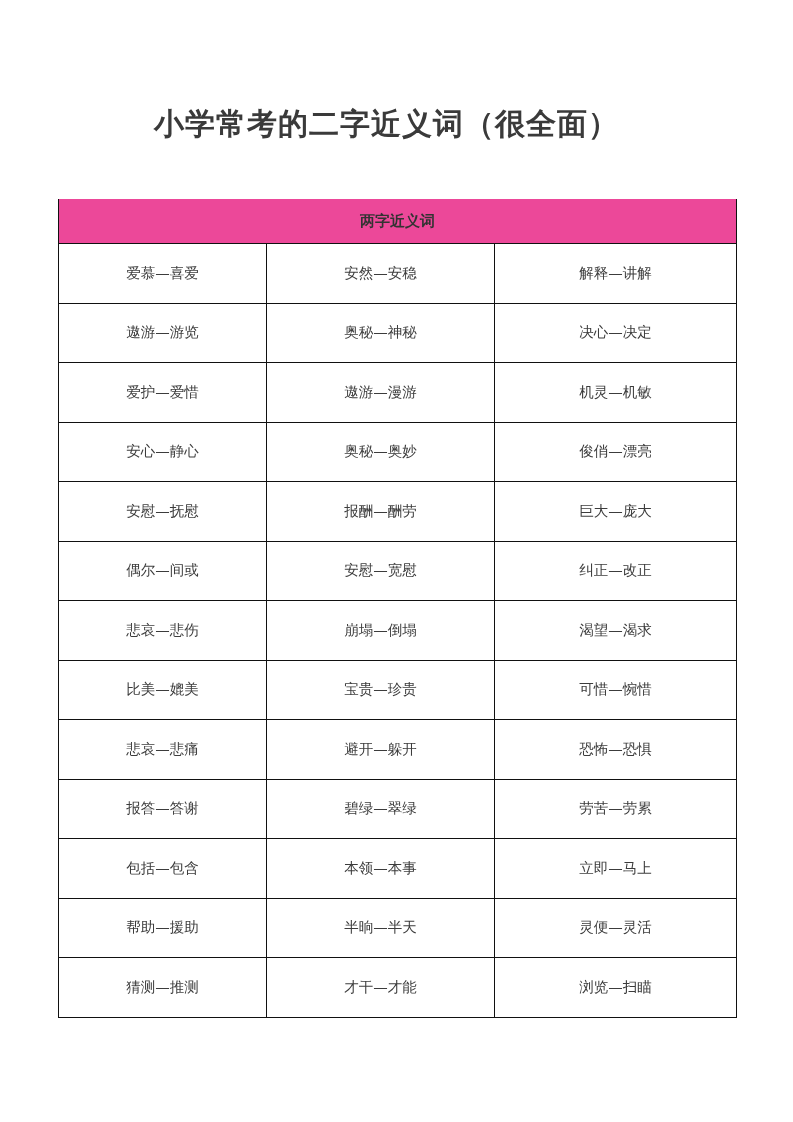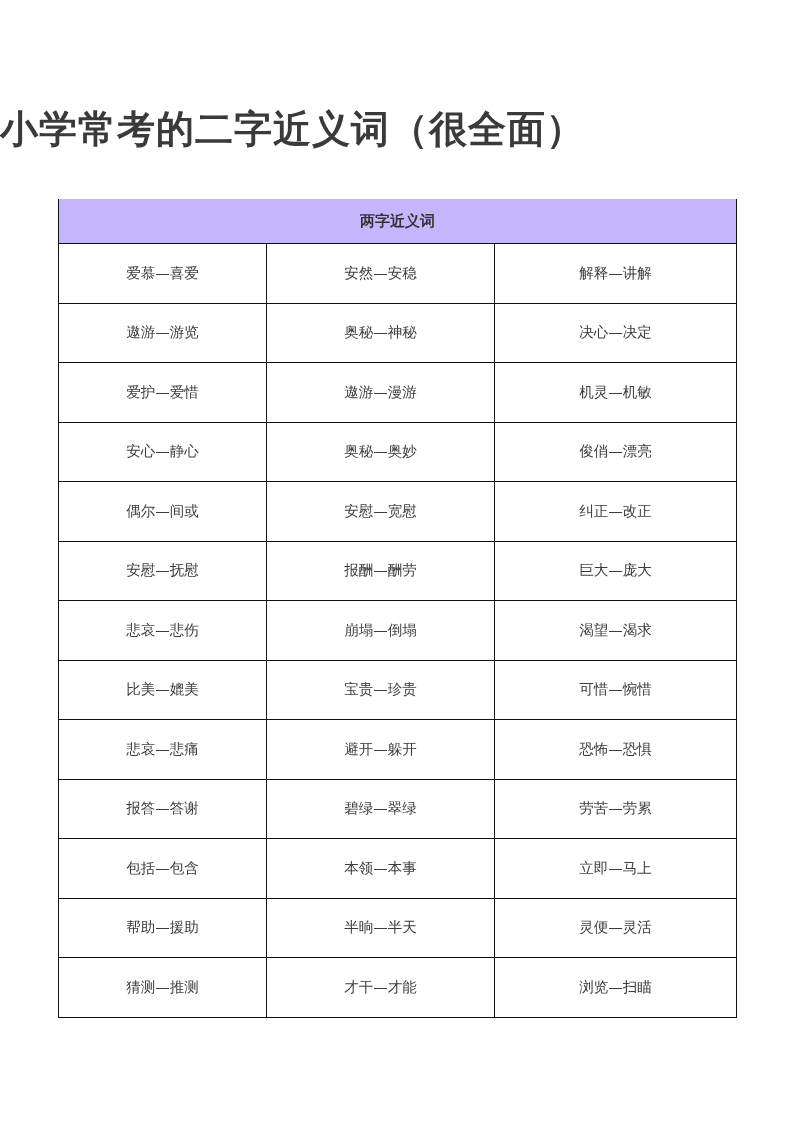--- a/index.html
+++ b/index.html
@@ -3,31 +3,32 @@
   <meta charset="utf-8">
   <style>
     html, body { margin: 0; padding: 0; background: #ffffff; }
     body {
       width: 793px; height: 1122px; position: relative; overflow: hidden;
       font-family: "DejaVu Sans", "Liberation Sans", sans-serif;
       color: #333333;
     }
     .title {
       position: absolute; left: 0; top: 104px; width: 773px;
-      font-size: 38px; font-weight: bold; color: #3a3a3a;
+      text-align: center;
+      font-size: 30px; font-weight: bold; color: #3a3a3a;
       letter-spacing: 1px;
     }
     .table-wrap {
       position: absolute; left: 58px; top: 199px; width: 678px;
     }
     table {
       width: 678px; border-collapse: collapse; table-layout: fixed;
     }
     th.header-cell {
-      background: #c4b5fd; height: 44px; padding: 0;
+      background: #ec4899; height: 44px; padding: 0;
       font-size: 15px; font-weight: bold; color: #333333;
       border-left: 1.5px solid #111111; border-right: 1.5px solid #111111;
       border-bottom: 1.5px solid #111111; border-top: none;
       text-align: center; vertical-align: middle;
     }
     td {
       height: 42.5px; padding: 8px;
       border: 1.5px solid #111111;
       text-align: center; vertical-align: middle;
       font-size: 14.5px; color: #3c3c3c;
@@ -68,28 +69,28 @@
           <td>爱护—爱惜</td>
           <td>遨游—漫游</td>
           <td>机灵—机敏</td>
         </tr>
         <tr>
           <td>安心—静心</td>
           <td>奥秘—奥妙</td>
           <td>俊俏—漂亮</td>
         </tr>
         <tr>
+          <td>安慰—抚慰</td>
+          <td>报酬—酬劳</td>
+          <td>巨大—庞大</td>
+        </tr>
+        <tr>
           <td>偶尔—间或</td>
           <td>安慰—宽慰</td>
           <td>纠正—改正</td>
-        </tr>
-        <tr>
-          <td>安慰—抚慰</td>
-          <td>报酬—酬劳</td>
-          <td>巨大—庞大</td>
         </tr>
         <tr>
           <td>悲哀—悲伤</td>
           <td>崩塌—倒塌</td>
           <td>渴望—渴求</td>
         </tr>
         <tr>
           <td>比美—媲美</td>
           <td>宝贵—珍贵</td>
           <td>可惜—惋惜</td>

